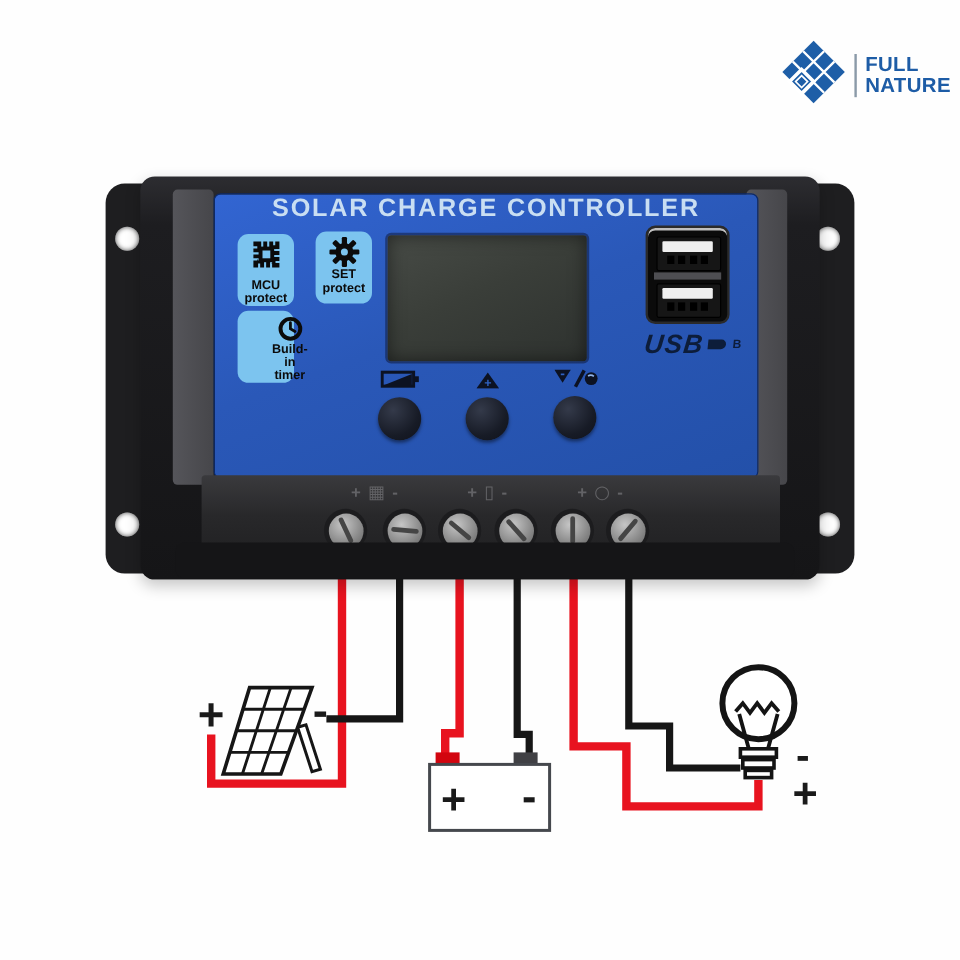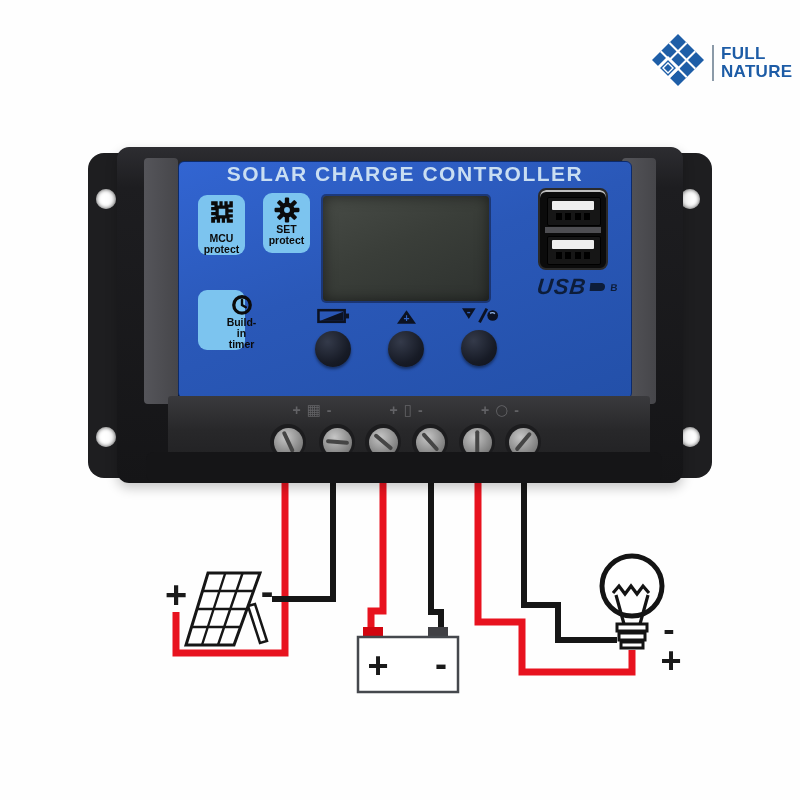--- a/index.html
+++ b/index.html
@@ -168,21 +168,21 @@
             </g>
           </g>
           <circle cx="12" cy="12" r="2.7" fill="#7cc4ef"></circle>
         </svg>
         <div class="badge-label">
           <div>SET</div>
           <div>protect</div>
         </div>
       </div>
 
-      <div class="badge" style="left:19px;top:128px;padding-left:40px;">
+      <div class="badge" style="left:19px;top:97px;padding-left:40px;">
         <svg width="26" height="26" viewBox="0 0 24 24">
           <circle cx="12" cy="12" r="9" fill="none" stroke="#0b0b0b" stroke-width="3.6"></circle>
           <path d="M12 6.5 V12 L16.2 14.4" fill="none" stroke="#0b0b0b" stroke-width="2.6" stroke-linecap="round"></path>
         </svg>
         <div class="badge-label">
           <div>Build-in</div>
           <div>timer</div>
         </div>
       </div>
 

